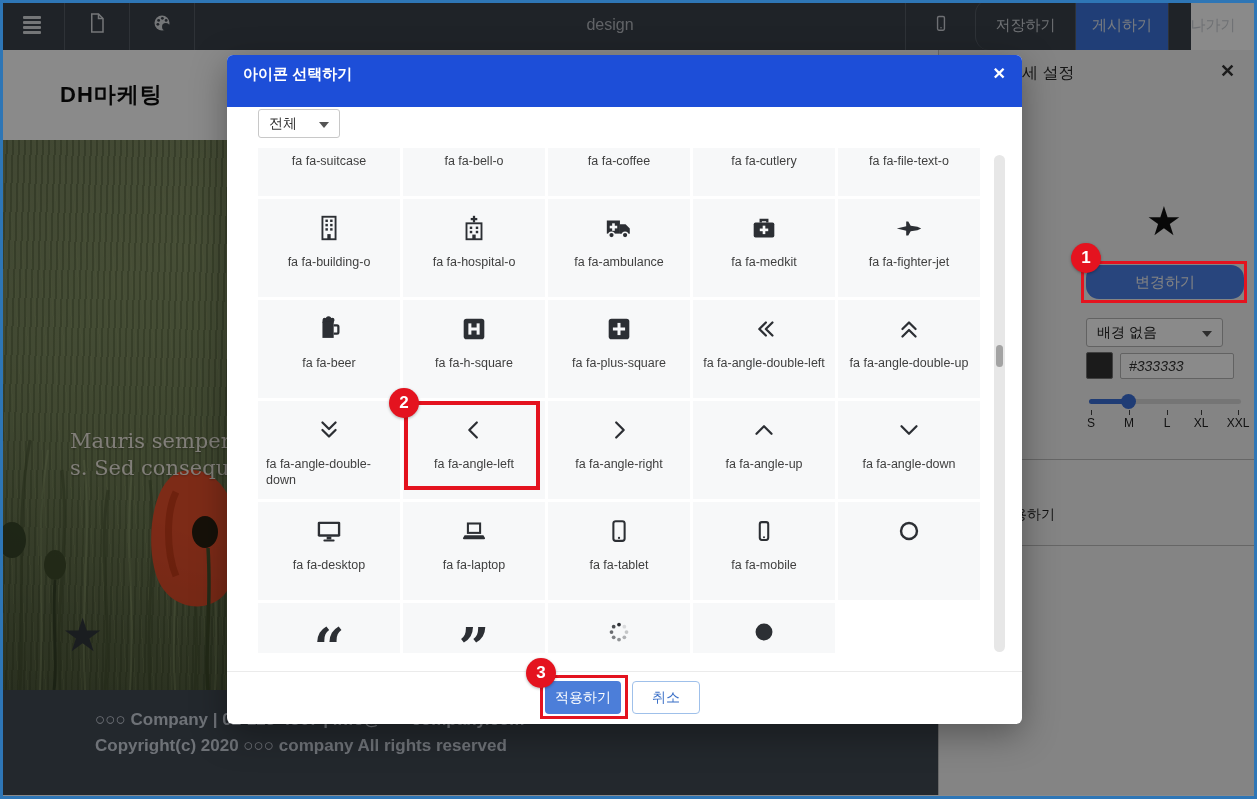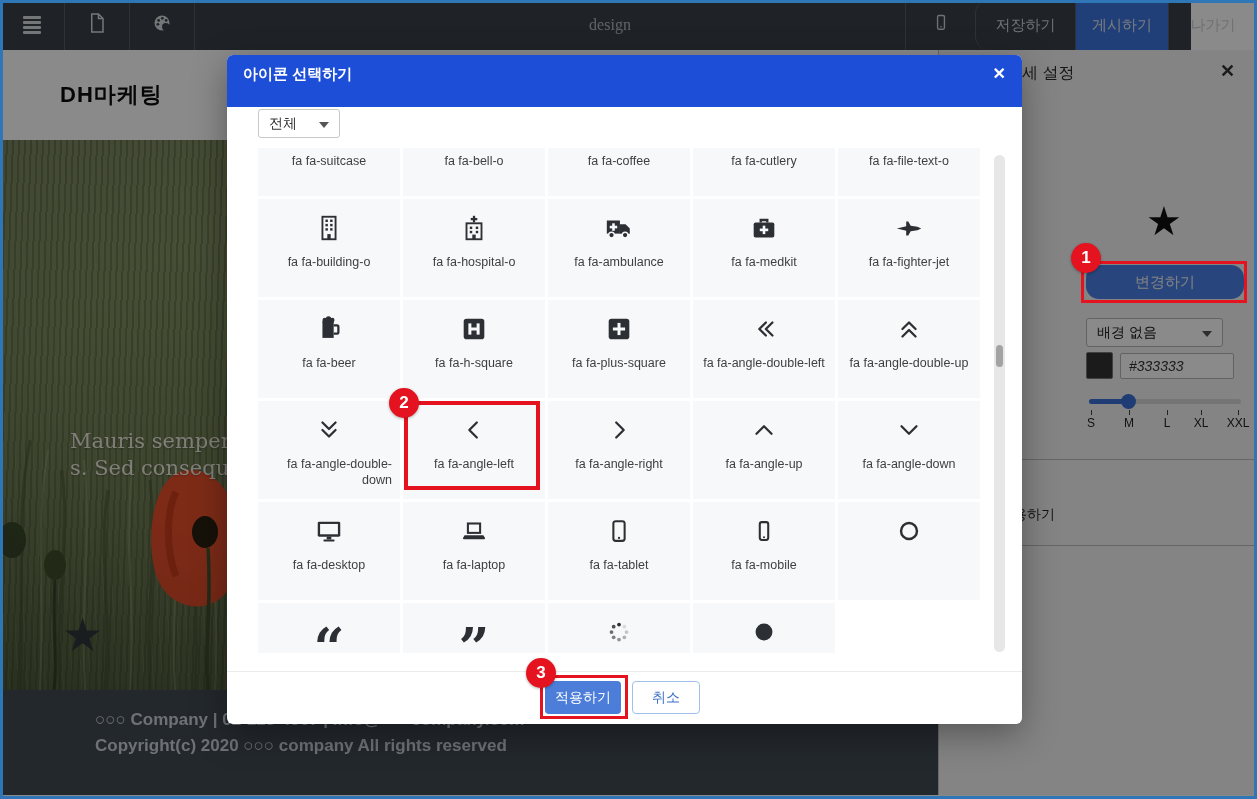--- a/index.html
+++ b/index.html
@@ -2,21 +2,21 @@
 <html><head>
 <meta charset="utf-8">
 <style>
   * { margin:0; padding:0; box-sizing:border-box; }
   html,body { background:#888; }
   body { font-family:"Liberation Sans", sans-serif; }
   #screen { position:relative; width:1257px; height:799px; background:#fff; overflow:hidden; }
   #frame { position:absolute; inset:0; border:3px solid #2e76b6; z-index:500; pointer-events:none; }
 
   
-  .topbar { position:absolute; left:0; top:0; width:1191px; height:50px; background:#3a414a; z-index:10;font-family:Liberation Serif, serif; }
+  .topbar { position:absolute; left:0; top:0; width:1191px; height:50px; background:#3a414a; z-index:10; }
   .tb-well { position:absolute; top:0; height:50px; display:flex; align-items:center; justify-content:center; color:#d7dade; border-right:1px solid #565d66; }
   .tb-well.w1 { left:0;   width:65px; }
   .tb-well.w2 { left:65px; width:65px; }
   .tb-well.w3 { left:130px;width:65px; }
   .tb-title { position:absolute; left:560px; width:100px; top:0; line-height:50px; text-align:center; font-size:16px; color:#b4b8be; }
   .tb-right { position:absolute; top:0; height:50px; display:flex; align-items:center; justify-content:center; font-size:15px; color:#ccd0d6; border-left:1px solid #565d66; }
   .tb-mobile { left:905px; width:70px; }
   .tb-save { left:975px; width:100px;border-radius:14px; }
   .tb-publish { left:1075px; width:93px; background:#3b74dc; color:#dfe4ec; }
   .tb-exit { left:1168px; width:89px; }
@@ -69,21 +69,21 @@
   
   .modal { position:absolute; left:227px; top:55px; width:795px; height:669px; background:#fff; border-radius:6px; box-shadow:0 10px 35px rgba(0,0,0,.35); z-index:100; }
   .md-header { position:absolute; left:0; top:0; width:100%; height:52px; background:#1d4ed8; border-radius:6px 6px 0 0; }
   .md-title { position:absolute; left:16px; top:0; line-height:38px; color:#fff; font-size:15px; font-weight:bold; }
   .md-close { position:absolute; right:16px; top:9px; color:#fff; font-size:16px; font-weight:bold; cursor:pointer; }
   .md-select { position:absolute; left:31px; top:54px; width:82px; height:29px; background:#fff; border:1px solid #c8c8c8; border-radius:3px; font-size:14px; color:#333; display:flex; align-items:center; padding:0 10px; }
   .grid-viewport { position:absolute; left:31px; top:93px; width:722px; height:505px; overflow:hidden; background:#fff; }
   .grid { position:relative; margin-top:-50px; display:grid; grid-template-columns:repeat(5,1fr); gap:3px; background:#fff; }
   .cell { height:98px; background:#f7f8f9; display:flex; flex-direction:column; align-items:center; }
   .cicon { height:38px; margin-top:10px; display:flex; align-items:center; justify-content:center; }
-  .clabel { margin-top:8px; font-size:12.5px; color:#3f3f3f; text-align:right; line-height:1.25; padding:0 8px; }
+  .clabel { margin-top:8px; font-size:12.5px; color:#3f3f3f; text-align:left; line-height:1.25; padding:0 8px; }
   .qg { font-family:"DejaVu Serif", serif; font-size:54px; font-weight:bold; color:#2c2f34; line-height:0; display:block; transform:translateY(16px); }
   .md-scrolltrack { position:absolute; left:767px; top:100px; width:11px; height:497px; background:#e7e7e7; border-radius:6px; }
   .md-scrollthumb { position:absolute; left:769px; top:290px; width:7px; height:22px; background:#a3a3a3; border-radius:4px; }
   .md-footdiv { position:absolute; left:0; top:616px; width:100%; height:1px; background:#ebebeb; }
   .md-apply { position:absolute; left:318px; top:626px; width:76px; height:33px; background:#4c7ed9; color:#fff; border:none; border-radius:4px; font-size:14px; }
   .md-cancel { position:absolute; left:405px; top:626px; width:68px; height:33px; background:#fff; color:#3c71c8; border:1px solid #9fc0ea; border-radius:4px; font-size:14px; }
 
   
   .ann-box { position:absolute; border:3px solid #e4131f; z-index:200; pointer-events:none; }
   .ann-circle { position:absolute; width:30px; height:30px; background:#e4131f; border-radius:50%; color:#fff; font-size:17px; font-weight:bold; display:flex; align-items:center; justify-content:center; z-index:210; box-shadow:0 1px 3px rgba(0,0,0,.3); }

